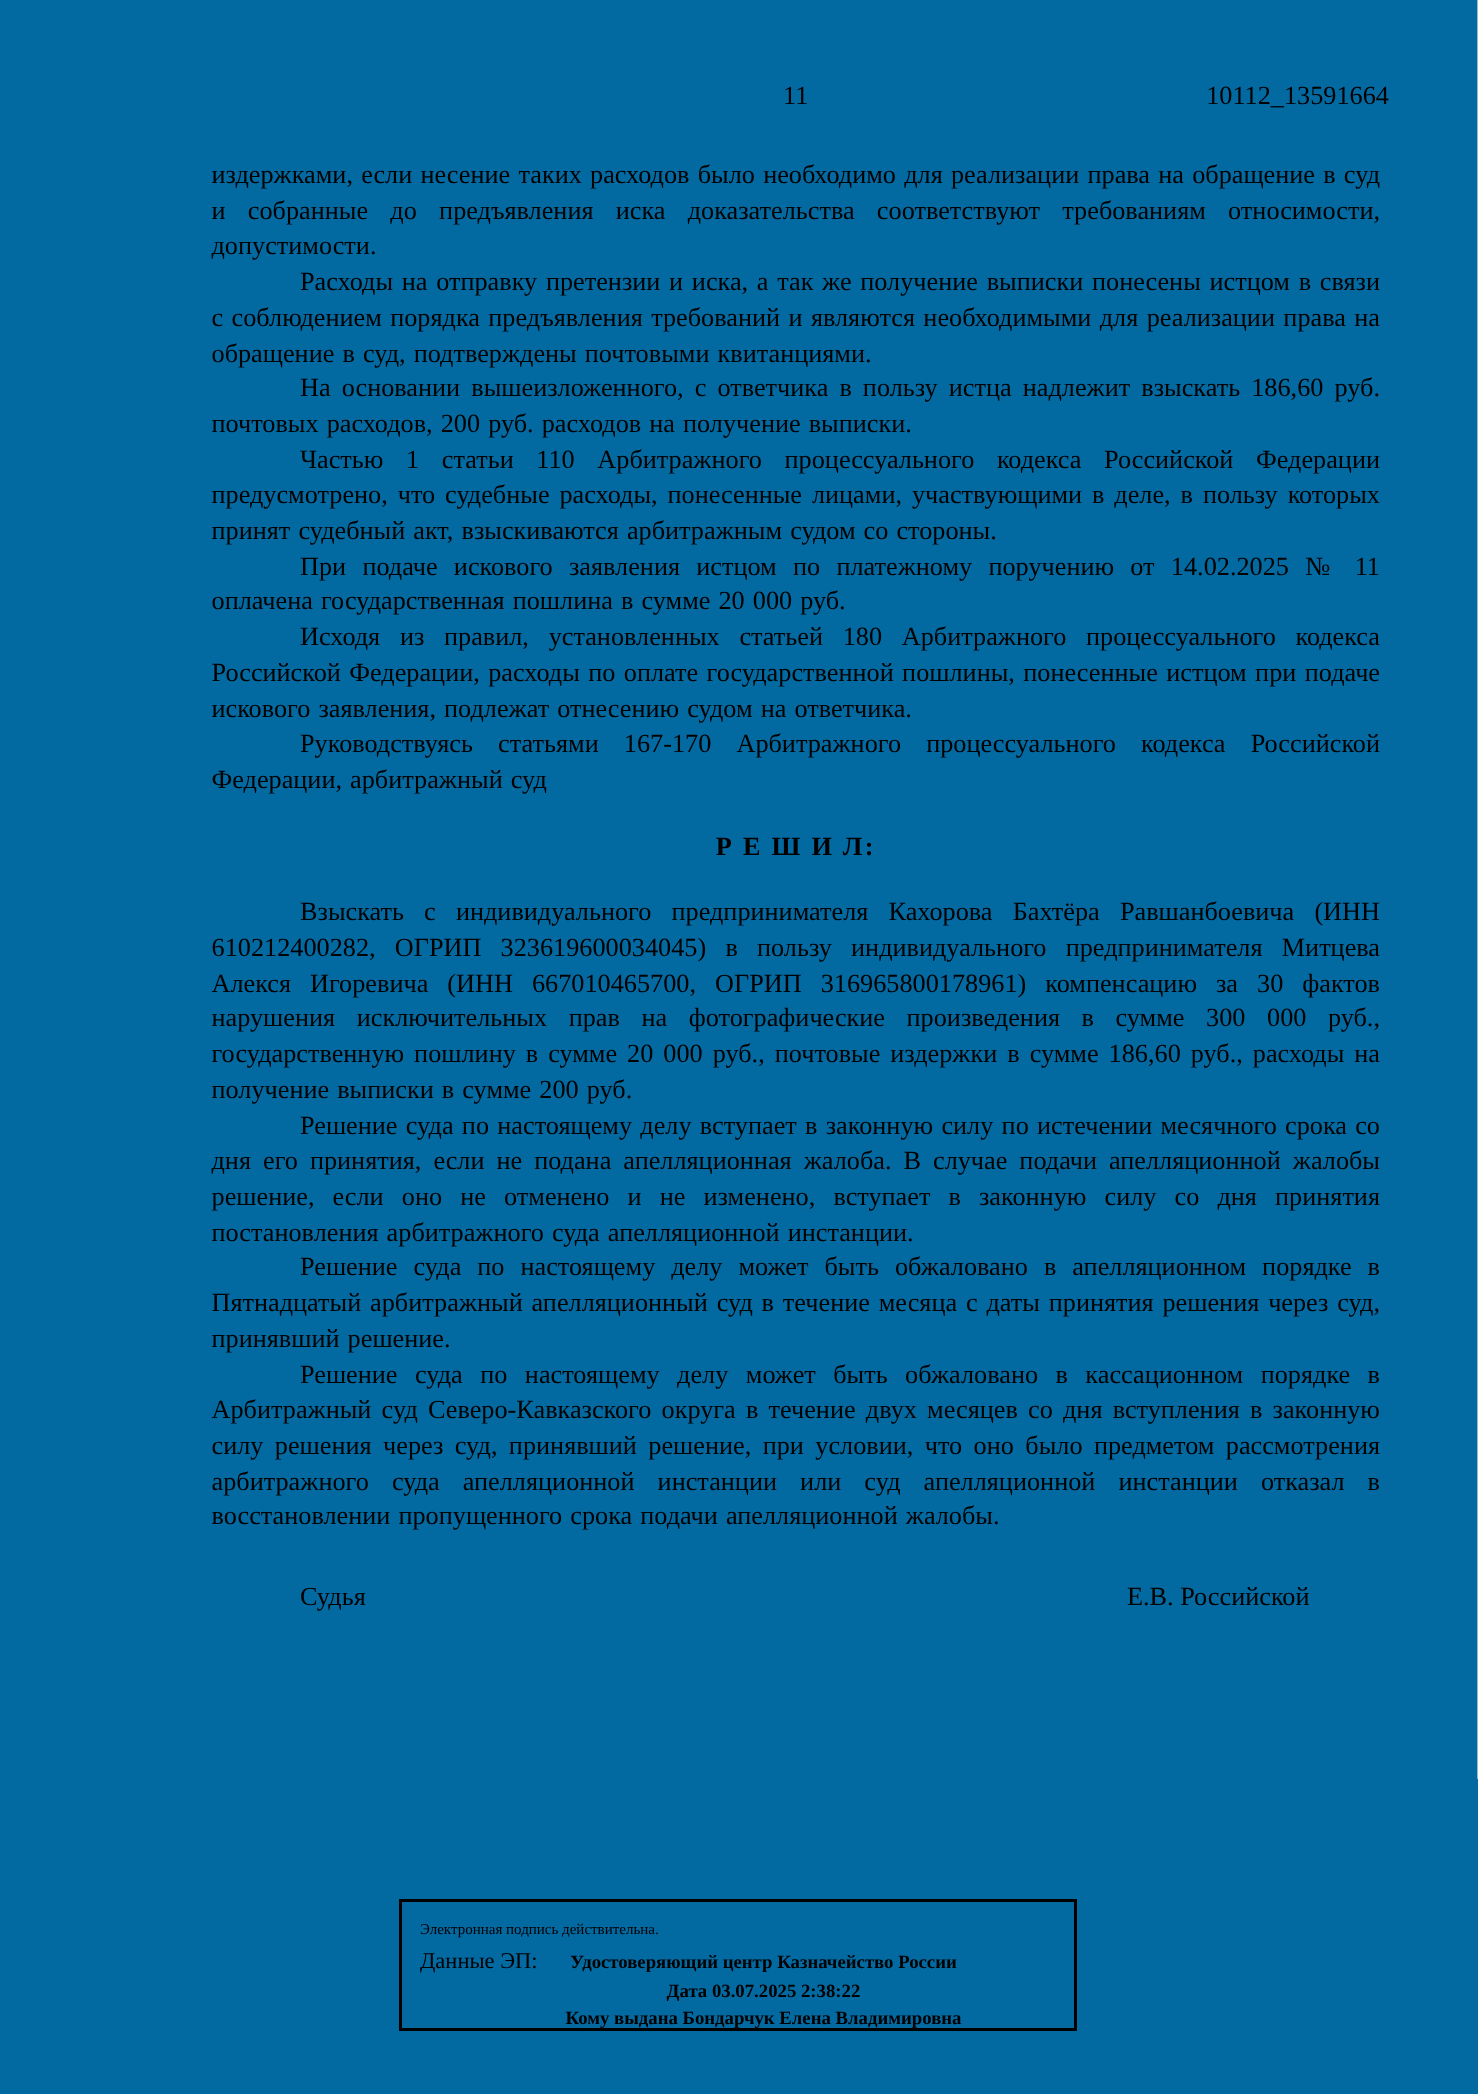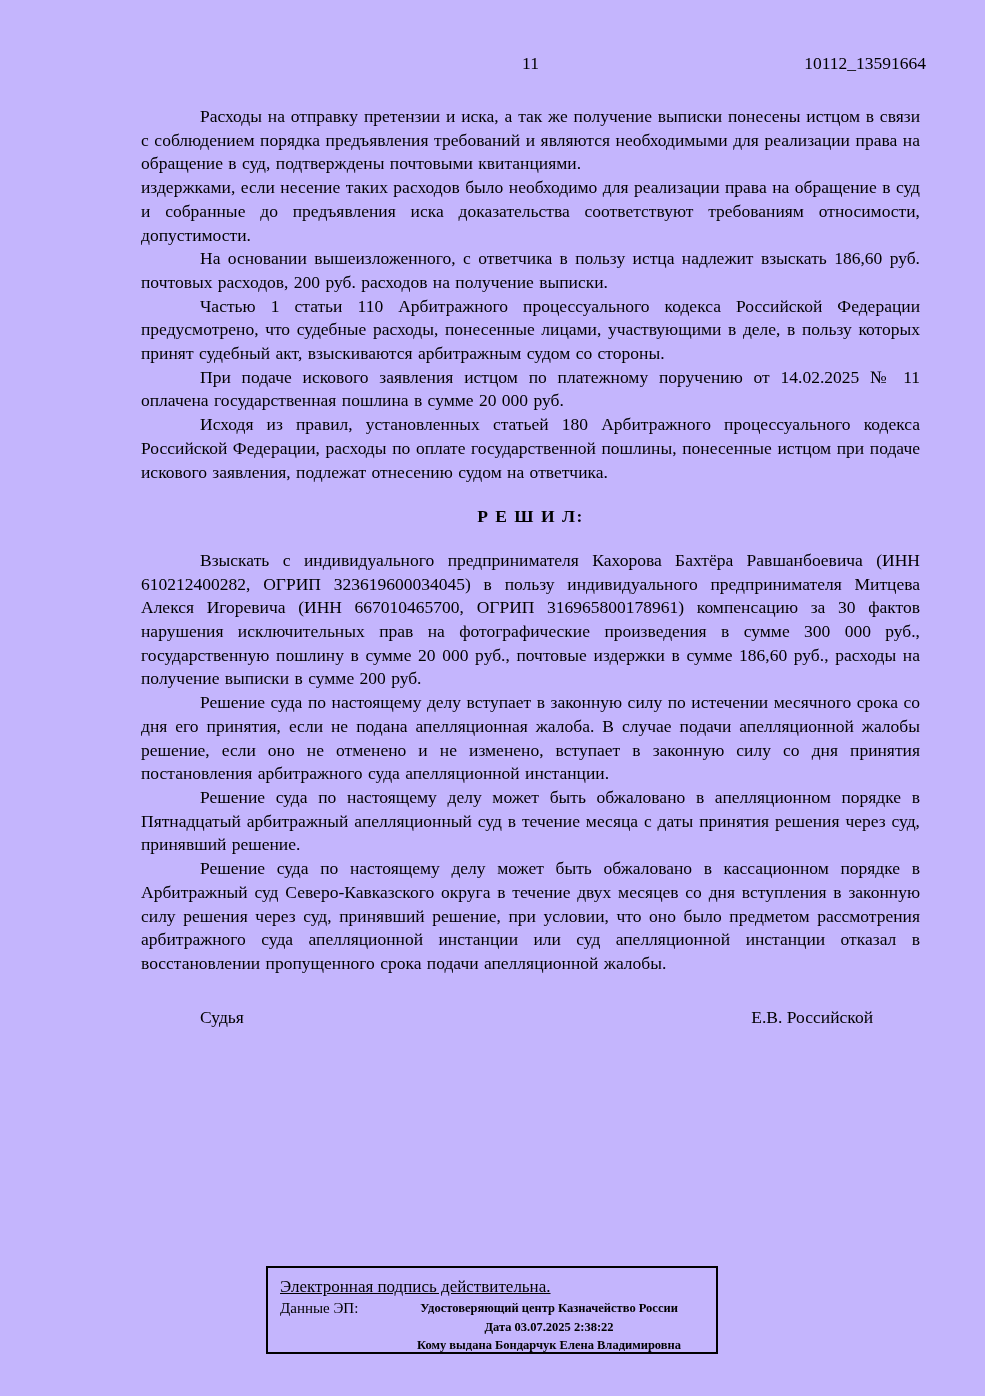--- a/index.html
+++ b/index.html
@@ -4,21 +4,21 @@
 <style>
   html, body {
     margin: 0;
     padding: 0;
     background: #ffffff;
   }
   .page {
     position: relative;
     width: 985px;
     height: 1396px;
-    background: #c4b5fd;
+    background: #0369a1;
     color: #000000;
     font-family: "Liberation Serif", "DejaVu Serif", serif;
     overflow: hidden;
   }
   .header {
     position: absolute;
     top: 52px;
     left: 141px;
     width: 779px;
     font-size: 17.5px;
@@ -69,28 +69,26 @@
     position: absolute;
     left: 266px;
     top: 1266px;
     width: 452px;
     height: 88px;
     box-sizing: border-box;
     border: 2px solid #000000;
     padding: 9px 8px 0 12px;
   }
   .stamp-validity {
-    font-size: 17px;
+    font-size: 10px;
     line-height: 19px;
-    text-decoration: underline;
   }
   .stamp-row {
     display: flex;
     margin-top: 3px;
-    gap: 40px;
   }
   .stamp-label {
     font-size: 15px;
     line-height: 18px;
     width: 97px;
     flex: 0 0 97px;
   }
   .stamp-details {
     font-size: 12.5px;
     font-weight: bold;
@@ -102,26 +100,27 @@
 <body>
 
 <div class="page">
 
   <div class="header">
     <span class="page-num">11</span>
     <span class="doc-num">10112_13591664</span>
   </div>
 
   <div class="content">
+    <p class="para no-indent">издержками, если несение таких расходов было необходимо для реализации права на обращение в суд и собранные до предъявления иска доказательства соответствуют требованиям относимости, допустимости.</p>
     <p class="para">Расходы на отправку претензии и иска, а так же получение выписки понесены истцом в связи с соблюдением порядка предъявления требований и являются необходимыми для реализации права на обращение в суд, подтверждены почтовыми квитанциями.</p>
-    <p class="para no-indent">издержками, если несение таких расходов было необходимо для реализации права на обращение в суд и собранные до предъявления иска доказательства соответствуют требованиям относимости, допустимости.</p>
     <p class="para">На основании вышеизложенного, с ответчика в пользу истца надлежит взыскать 186,60 руб. почтовых расходов, 200 руб. расходов на получение выписки.</p>
     <p class="para">Частью 1 статьи 110 Арбитражного процессуального кодекса Российской Федерации предусмотрено, что судебные расходы, понесенные лицами, участвующими в деле, в пользу которых принят судебный акт, взыскиваются арбитражным судом со стороны.</p>
     <p class="para">При подаче искового заявления истцом по платежному поручению от 14.02.2025 № 11 оплачена государственная пошлина в сумме 20 000 руб.</p>
     <p class="para">Исходя из правил, установленных статьей 180 Арбитражного процессуального кодекса Российской Федерации, расходы по оплате государственной пошлины, понесенные истцом при подаче искового заявления, подлежат отнесению судом на ответчика.</p>
+    <p class="para">Руководствуясь статьями 167-170 Арбитражного процессуального кодекса Российской Федерации, арбитражный суд</p>
 
     <p class="resolution">Р Е Ш И Л:</p>
 
     <p class="para">Взыскать с индивидуального предпринимателя Кахорова Бахтёра Равшанбоевича (ИНН 610212400282, ОГРИП 323619600034045) в пользу индивидуального предпринимателя Митцева Алекся Игоревича (ИНН 667010465700, ОГРИП 316965800178961) компенсацию за 30 фактов нарушения исключительных прав на фотографические произведения в сумме 300 000 руб., государственную пошлину в сумме 20 000 руб., почтовые издержки в сумме 186,60 руб., расходы на получение выписки в сумме 200 руб.</p>
     <p class="para">Решение суда по настоящему делу вступает в законную силу по истечении месячного срока со дня его принятия, если не подана апелляционная жалоба. В случае подачи апелляционной жалобы решение, если оно не отменено и не изменено, вступает в законную силу со дня принятия постановления арбитражного суда апелляционной инстанции.</p>
     <p class="para">Решение суда по настоящему делу может быть обжаловано в апелляционном порядке в Пятнадцатый арбитражный апелляционный суд в течение месяца с даты принятия решения через суд, принявший решение.</p>
     <p class="para">Решение суда по настоящему делу может быть обжаловано в кассационном порядке в Арбитражный суд Северо-Кавказского округа в течение двух месяцев со дня вступления в законную силу решения через суд, принявший решение, при условии, что оно было предметом рассмотрения арбитражного суда апелляционной инстанции или суд апелляционной инстанции отказал в восстановлении пропущенного срока подачи апелляционной жалобы.</p>
 
     <div class="signature-row">
       <span>Судья</span>

